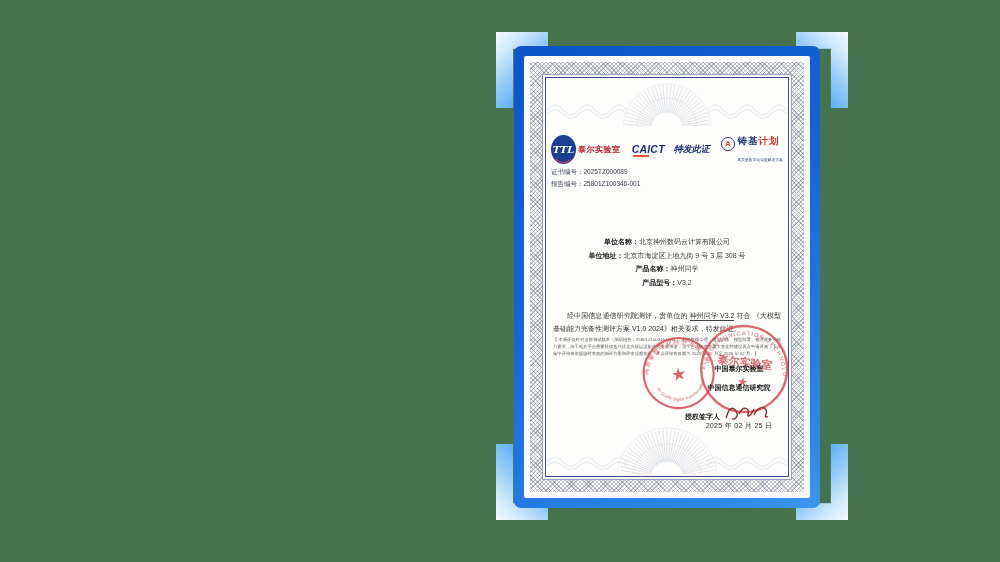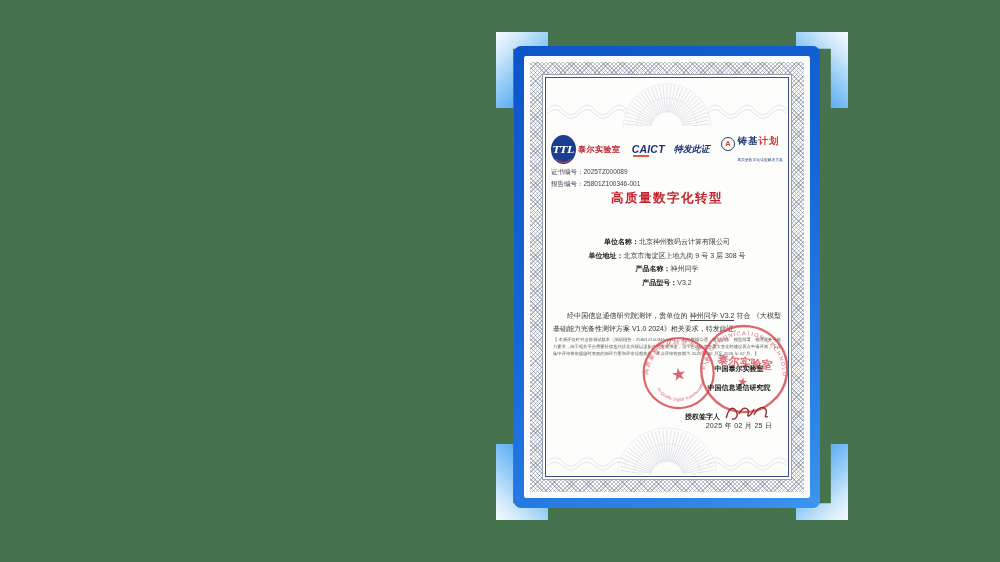--- a/index.html
+++ b/index.html
@@ -181,21 +181,20 @@
               </div>
             </div>
           </div>
 
           <div class="certnos">
             <div><span>证书编号：</span><span>2025TZ000089</span></div>
             <div><span>报告编号：</span><span>25801Z100346-001</span></div>
           </div>
 
           <div class="titleblock">
-            <div class="title1">高质量数字化转型</div>
           </div>
 
           <div class="fields">
             <div><b>单位名称：</b><span>北京神州数码云计算有限公司</span></div>
             <div><b>单位地址：</b><span>北京市海淀区上地九街 9 号 3 层 308 号</span></div>
             <div><b>产品名称：</b><span>神州问学</span></div>
             <div><b>产品型号：</b><span>V3.2</span></div>
           </div>
 
           <div class="bodytext"><span>经中国信息通信研究院测评，贵单位的 </span><span class="ul">神州问学  V3.2</span><span> 符合 《大模型基础能力完备性测评方案 V1.0 2024》相关要求，特发此证。</span></div>

